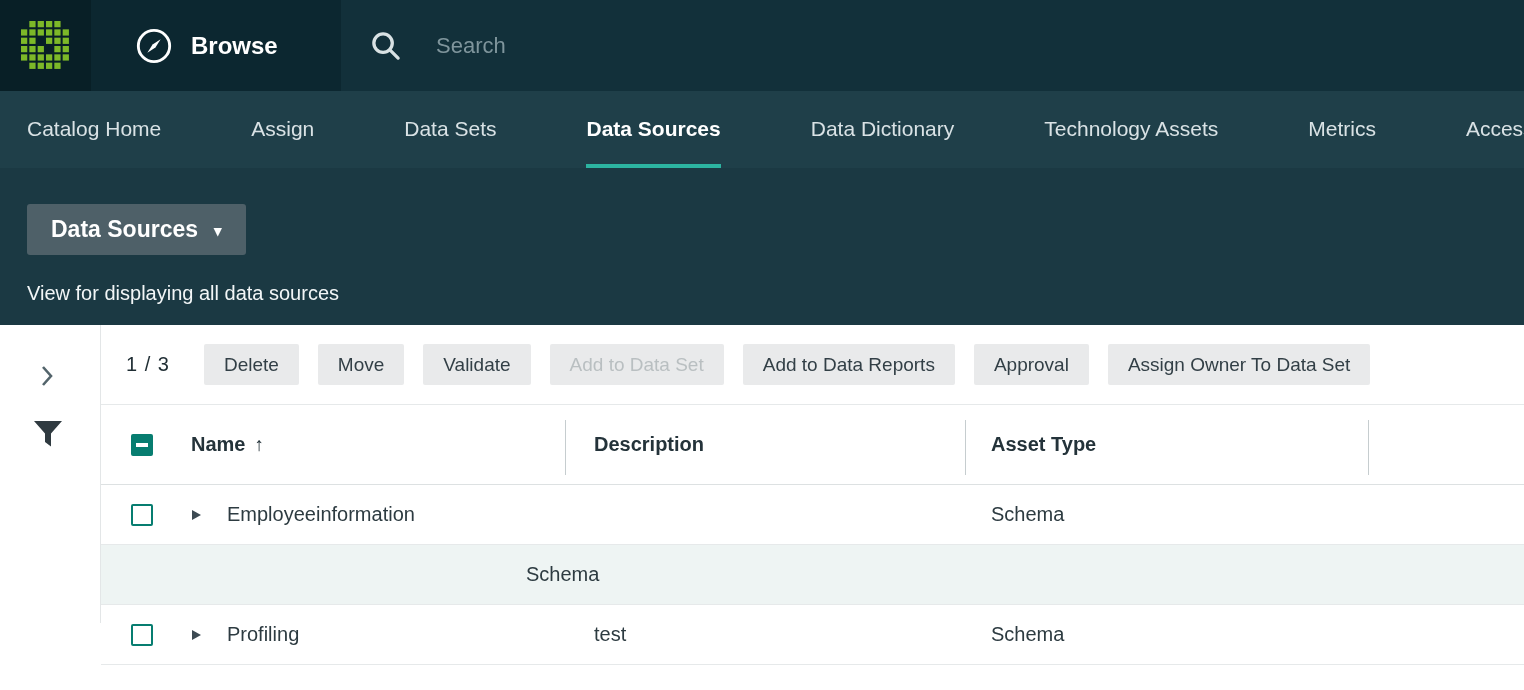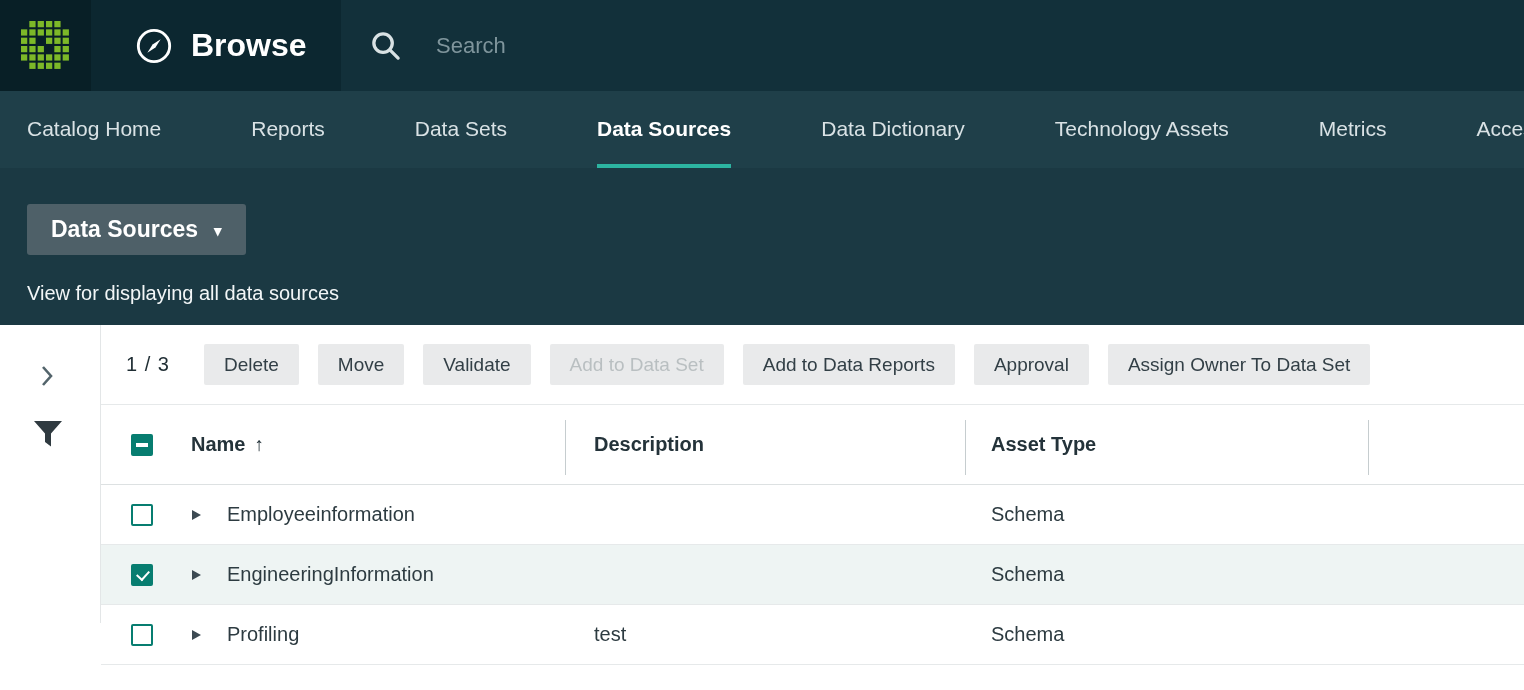--- a/index.html
+++ b/index.html
@@ -3,21 +3,21 @@
 <meta charset="utf-8">
 <style>
   * { margin:0; padding:0; box-sizing:border-box; }
   html,body { width:1524px; height:690px; }
   body { overflow:hidden; font-family:"Liberation Sans", sans-serif; background:#fff; position:relative; }
 
   
   .topbar { display:flex; height:91px; background:#12303a; }
   .logo-block { width:91px; height:91px; background:#081f26; display:flex; align-items:center; justify-content:center; cursor:pointer; flex:none; }
   .browse-block { width:250px; background:#0c2730; display:flex; align-items:center; padding-left:44px; gap:18px; cursor:pointer; flex:none; }
-  .browse-label { color:#fff; font-size:32px; font-weight:bold; }
+  .browse-label { color:#fff; font-size:24px; font-weight:bold; }
   .search-block { flex:1; display:flex; align-items:center; padding-left:28px; gap:34px; }
   .search-input { background:transparent; border:none; outline:none; color:#e5e5e5; font-size:22px; font-family:inherit; flex:1; }
   .search-input::placeholder { color:#7f959c; }
 
   
   .navbar { display:flex; height:77px; background:#1f3f49; padding-left:27px; column-gap:90px; white-space:nowrap; }
   .nav-item { display:flex; align-items:center; color:#d9e2e5; font-size:21px; cursor:pointer; border-bottom:4px solid transparent; padding-top:2px; }
   .nav-item.active { color:#fff; font-weight:bold; border-bottom-color:#2cb4a1; }
 
   
@@ -113,21 +113,21 @@
     <svg width="33" height="33" viewBox="0 0 34 34">
       <circle cx="14.5" cy="14.5" r="9.5" stroke="#d9e2e4" stroke-width="3.4" fill="none"></circle>
       <line x1="21.5" y1="21.5" x2="30" y2="30" stroke="#d9e2e4" stroke-width="3.4" stroke-linecap="round"></line>
     </svg>
     <input class="search-input" type="text" placeholder="Search" style="">
   </div>
 </header>
 
 <nav class="navbar">
   <div class="nav-item">Catalog Home</div>
-  <div class="nav-item">Reports</div>
+  <div class="nav-item">Assign</div>
   <div class="nav-item">Data Sets</div>
   <div class="nav-item active">Data Sources</div>
   <div class="nav-item">Data Dictionary</div>
   <div class="nav-item">Technology Assets</div>
   <div class="nav-item">Metrics</div>
   <div class="nav-item">Access</div>
 </nav>
 
 <section class="page-header">
   <button class="view-btn">
@@ -184,25 +184,20 @@
         <span class="cb"></span>
         <span class="tri"></span>
         <span class="row-name">Employeeinformation</span>
       </div>
       <div class="col col-desc"></div>
       <div class="col col-type">Schema</div>
       <div class="col col-extra"></div>
     </div>
 
     <div class="trow selected">
-      <div class="col col-name">
-        <span class="cb checked"></span>
-        <span class="tri"></span>
-        <span class="row-name">EngineeringInformation</span>
-      </div>
       <div class="col col-desc"></div>
       <div class="col col-type">Schema</div>
       <div class="col col-extra"></div>
     </div>
 
     <div class="trow">
       <div class="col col-name">
         <span class="cb"></span>
         <span class="tri"></span>
         <span class="row-name">Profiling</span>

